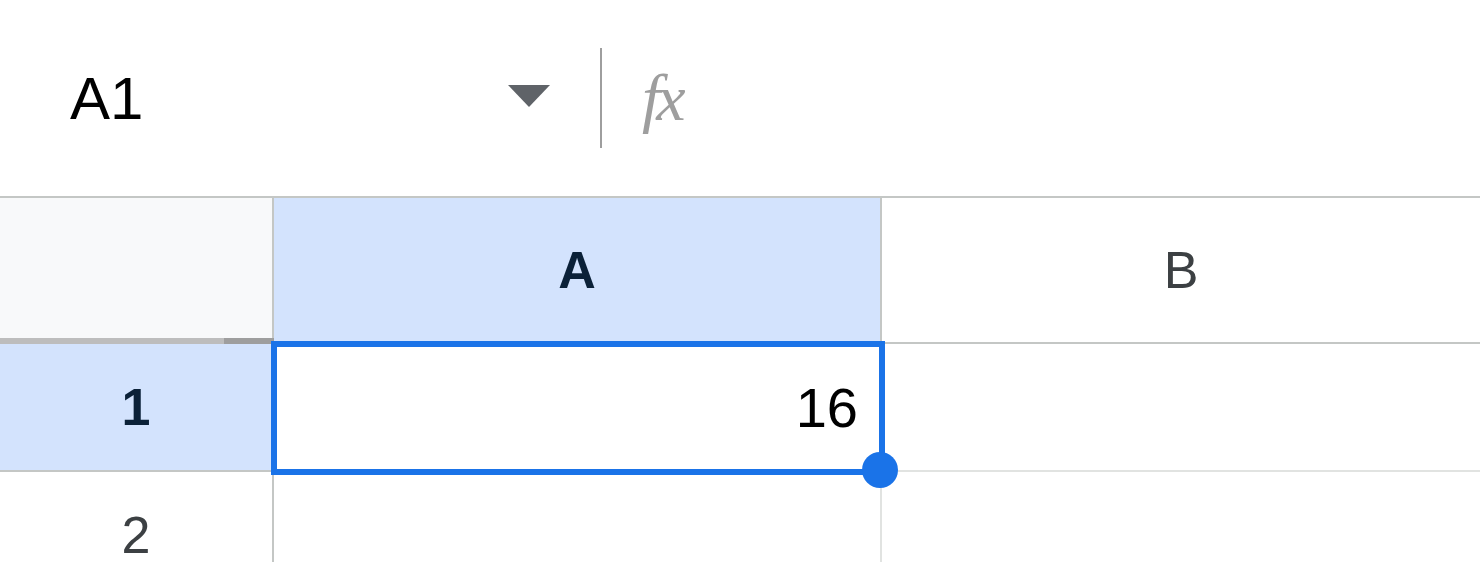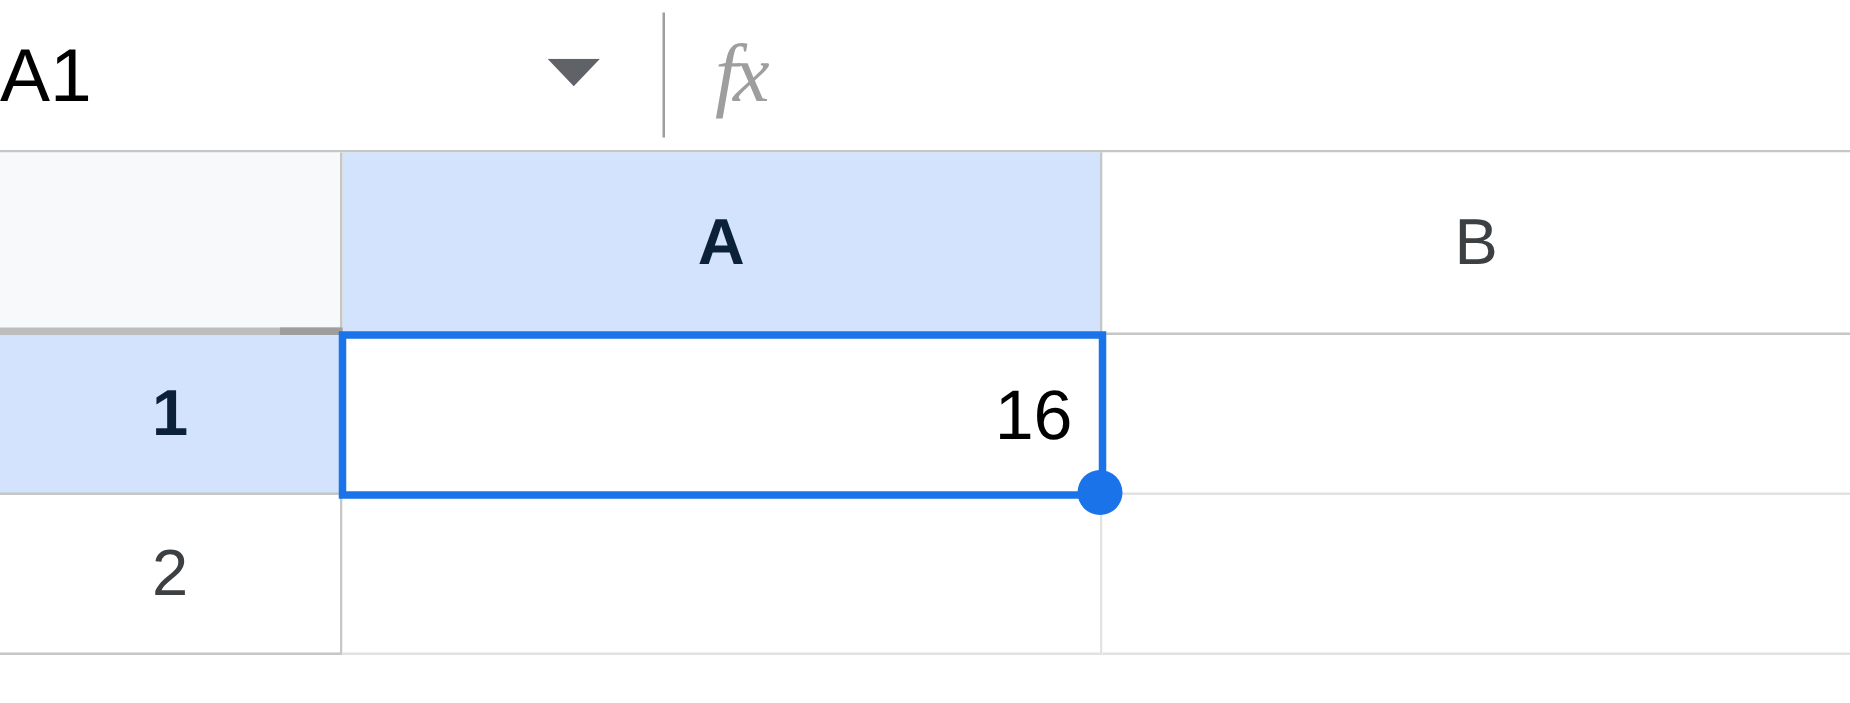--- a/index.html
+++ b/index.html
@@ -8,21 +8,22 @@
       background: #fff;
       width: 1480px;
       height: 562px;
       overflow: hidden;
     }
 
     
     .formula-bar {
       display: flex;
       align-items: center;
-      height: 120px;
+      height: 196px;
+      padding-left: 70px;
       padding-right: 20px;
     }
     .cell-reference {
       display: flex;
       align-items: center;
       font-size: 60px;
       color: #000;
       width: 530px;
     }
     .cell-ref-text {

